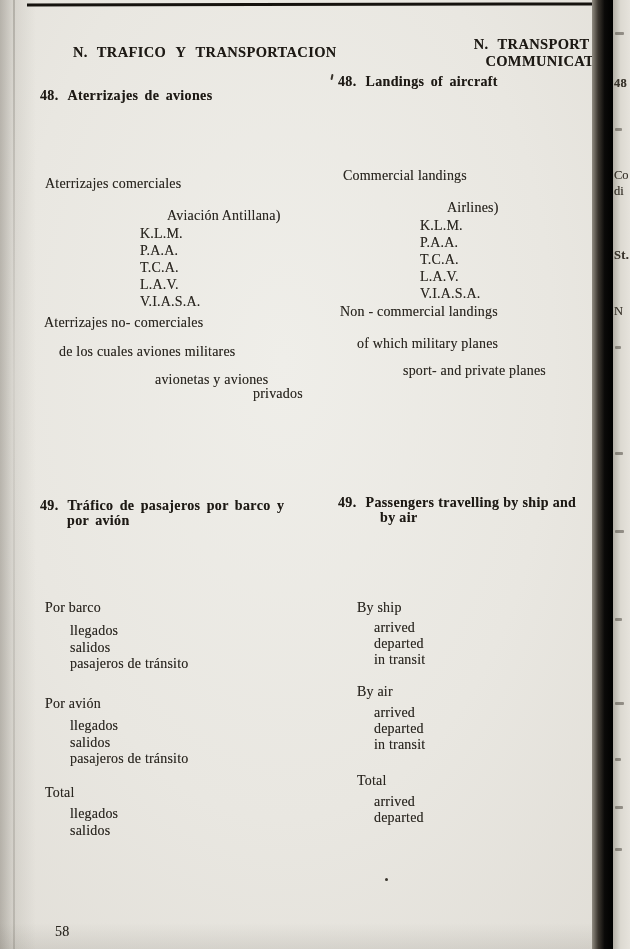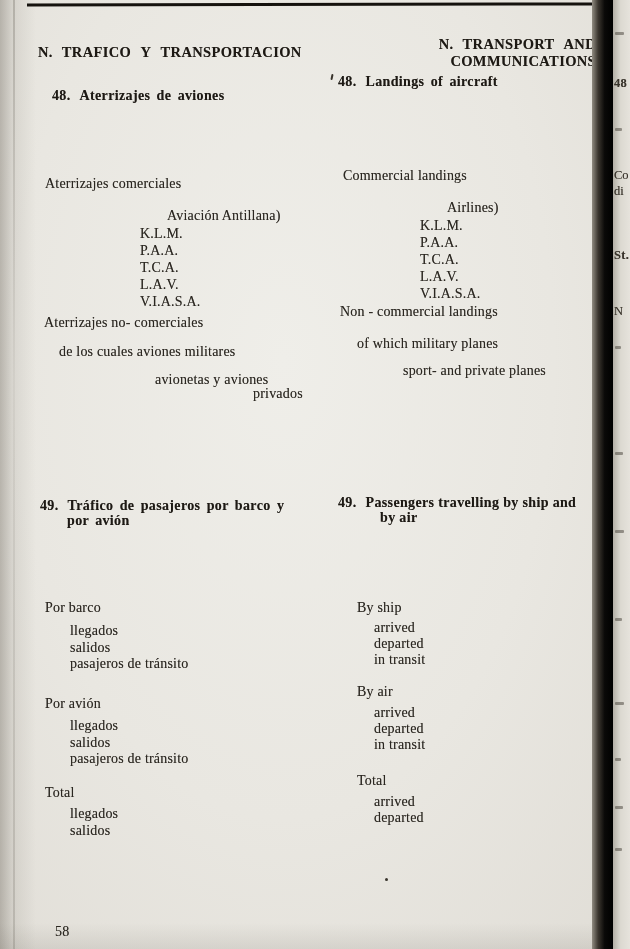--- a/index.html
+++ b/index.html
@@ -35,21 +35,21 @@
   .sliver {
     position:absolute; top:0; bottom:0; left:613px; width:17px; overflow:hidden;
     background:linear-gradient(to right, #b3afa6, #dcd9d1 45%, #e6e3dc);
   }
   .ln {
     position:absolute; font-size:14px; line-height:16px;
     color:#2b2721; white-space:nowrap; letter-spacing:.2px;
     text-shadow:0 0 .4px rgba(43,39,33,.45);
   }
   .bd { font-weight:bold; color:#1d1914; letter-spacing:.35px; }
-  .sect { font-size:14.5px; }
+  .sect { font-size:14.5px;margin-left:35px; }
   .ws  { word-spacing:6px; }
   .ws2 { word-spacing:2.5px; }
   .num { margin-right:9px; }
   .frag {
     position:absolute; left:1px; font-size:12.5px; color:#39342c;
     white-space:nowrap; text-shadow:0 0 .4px rgba(57,52,44,.5);
   }
   .smudge {
     position:absolute; left:2px; height:3px;
     background:rgba(70,64,55,.5); border-radius:1px;
@@ -70,21 +70,21 @@
 
   <div class="left-shade"></div>
   <div class="crease"></div>
   <div class="top-rule"></div>
   <div class="bottom-shade"></div>
 
   <div class="ln bd sect" style="left:38px;top:44px">
     <span class="num">N.</span><span class="ws">TRAFICO Y TRANSPORTACION</span>
   </div>
 
-  <div class="ln bd" style="left:52px;top:88px">
+  <div class="ln bd" style="left:40px;top:88px">
     <span class="num">48.</span><span class="ws2">Aterrizajes de aviones</span>
   </div>
 
   <div class="ln" style="left:45px;top:176px">Aterrizajes comerciales</div>
   <div class="ln" style="left:167px;top:208px">Aviación Antillana)</div>
 
   <div class="ln" style="left:140px;top:226px">K.L.M.</div>
   <div class="ln" style="left:140px;top:243px">P.A.A.</div>
   <div class="ln" style="left:140px;top:260px">T.C.A.</div>
   <div class="ln" style="left:140px;top:277px">L.A.V.</div>

